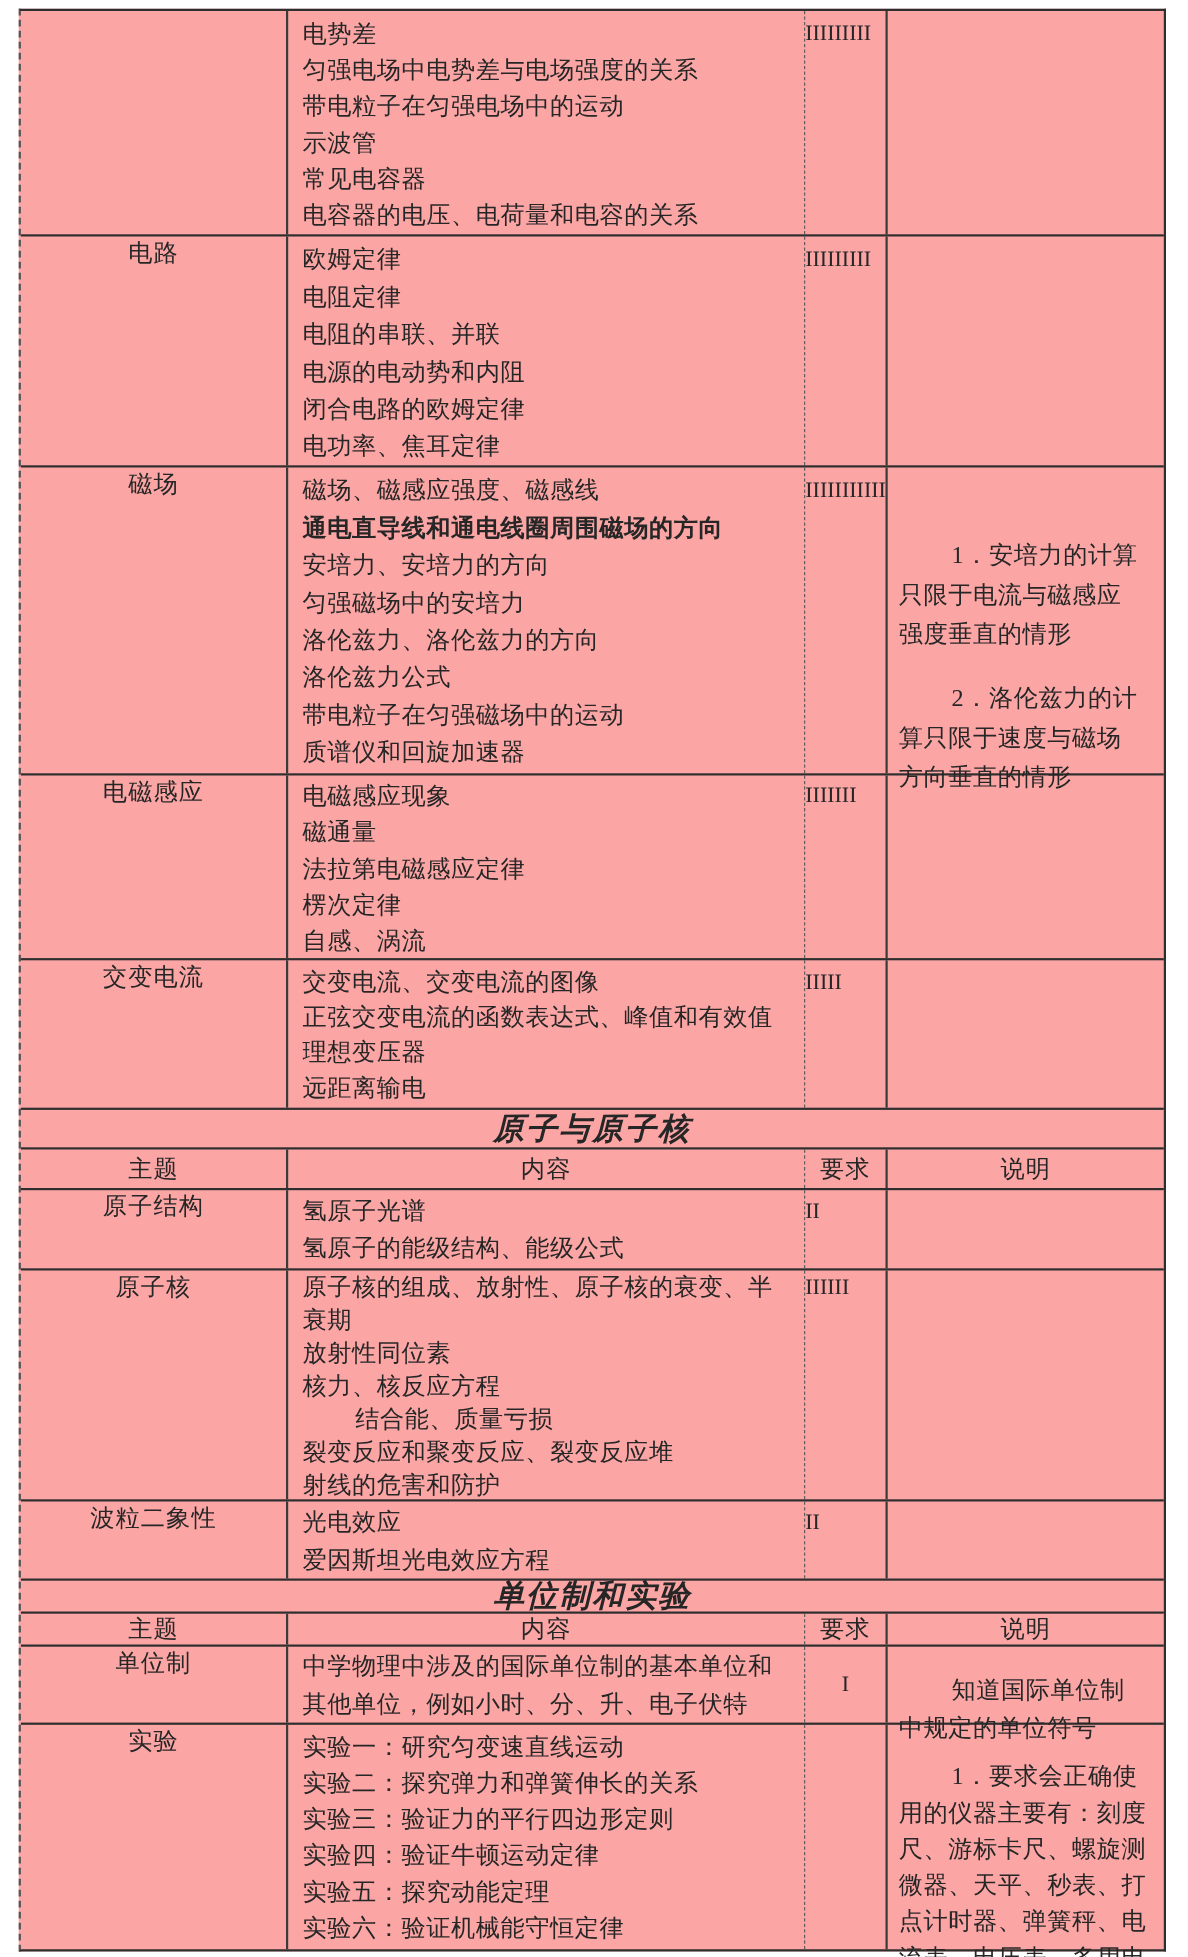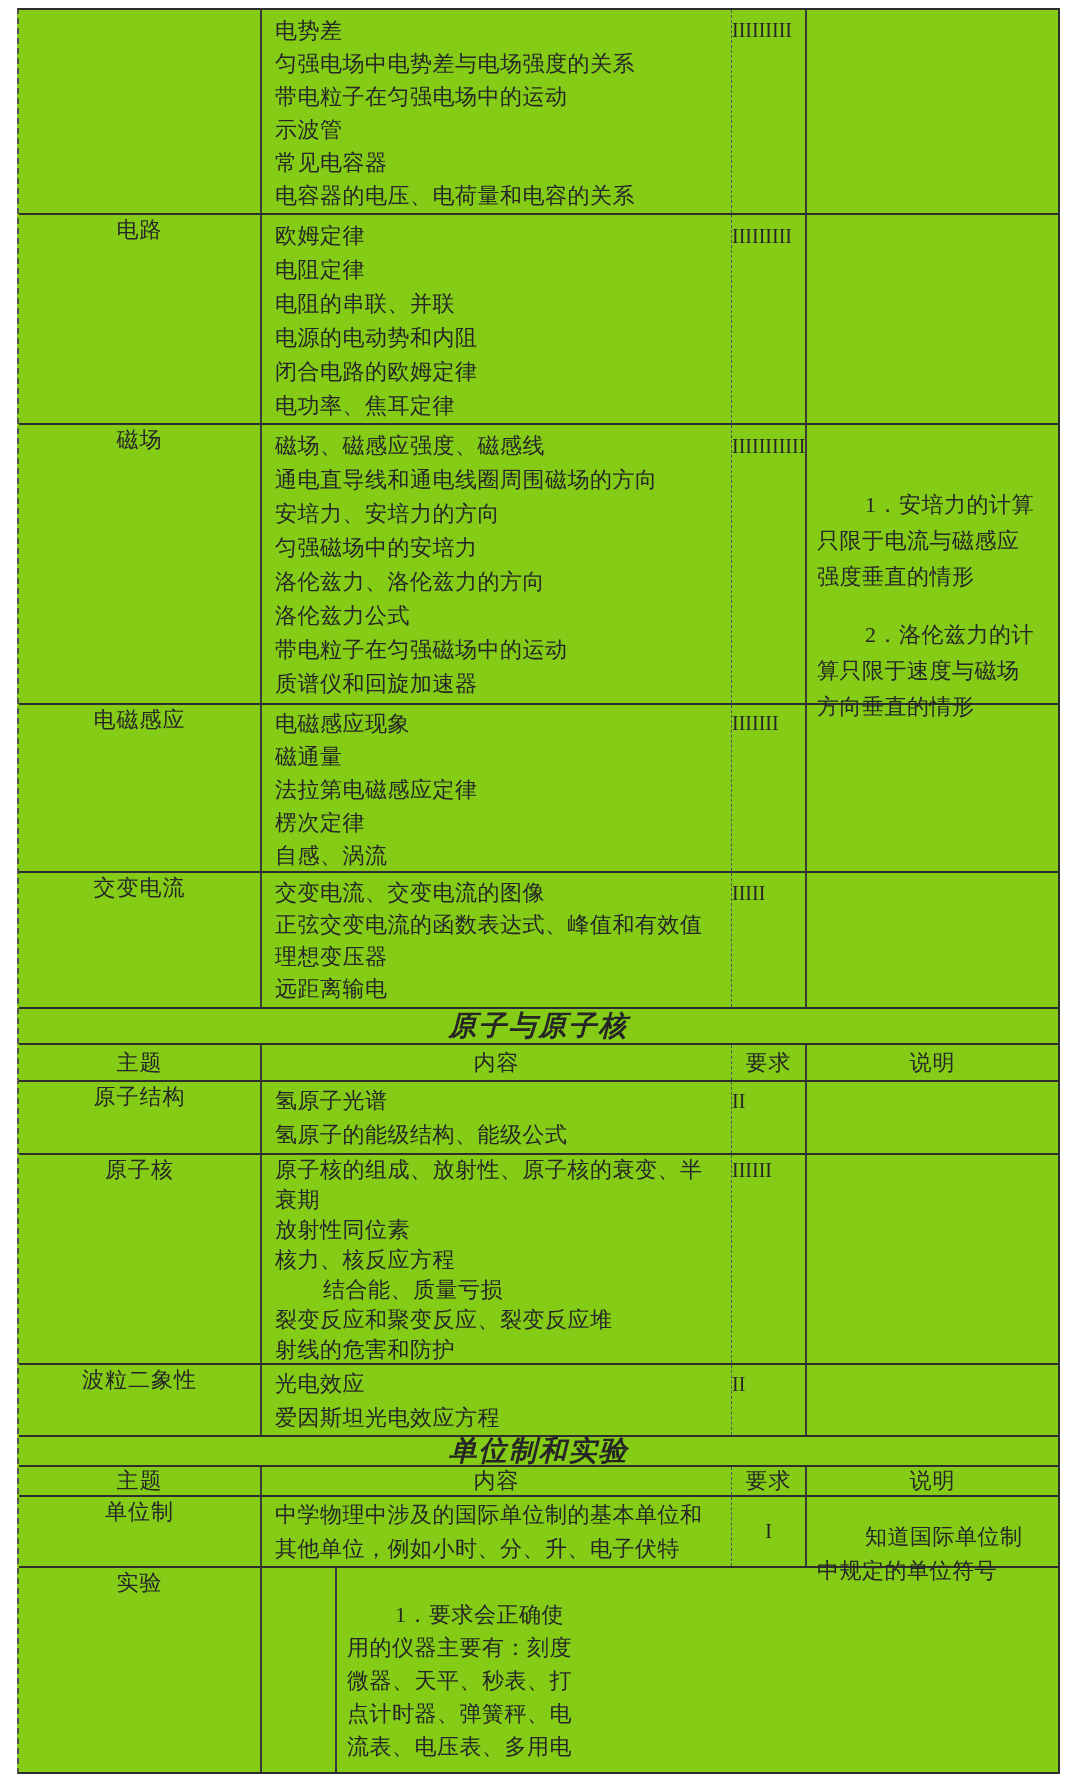--- a/index.html
+++ b/index.html
@@ -11,21 +11,21 @@
     color:#262626;
     overflow:hidden;
   }
   .synctable{
     position:absolute;
     left:17px;top:8px;
     width:1043px;
     border:2px solid #2e2e2e;
     border-left:2px dashed #555;
     box-sizing:border-box;
-    background:#84cc16;
+    background:#fca5a5;
   }
   .section{
     display:flex;
     border-bottom:2px solid #2e2e2e;
     box-sizing:border-box;
   }
   .section:last-child{border-bottom:none;}
   .band{
     display:flex;align-items:center;justify-content:center;
     font-weight:bold;
@@ -133,21 +133,21 @@
           <div class="rline" style="height: 34px;">I</div>
         </div>
         <div class="cell note"></div>
       </div>
       <div class="section" style="height: 280px;">
         <div class="cell topic">
           <span>磁场</span>
         </div>
         <div class="cell content" style="padding-top: 4px;">
           <div class="cline" style="height: 34px;">磁场、磁感应强度、磁感线</div>
-          <div class="cline" style="height: 34px;">通电直导线和通电线圈周围磁场的方向</div>
+          <div class="cline" style="height: 34px; font-weight: bold;">通电直导线和通电线圈周围磁场的方向</div>
           <div class="cline" style="height: 34px;">安培力、安培力的方向</div>
           <div class="cline" style="height: 34px;">匀强磁场中的安培力</div>
           <div class="cline" style="height: 34px;">洛伦兹力、洛伦兹力的方向</div>
           <div class="cline" style="height: 34px;">洛伦兹力公式</div>
           <div class="cline" style="height: 34px;">带电粒子在匀强磁场中的运动</div>
           <div class="cline" style="height: 34px;">质谱仪和回旋加速器</div>
         </div>
         <div class="cell req" style="padding-top: 4px;">
           <div class="rline" style="height: 34px;">I</div>
           <div class="rline" style="height: 34px;">I</div>
@@ -284,30 +284,39 @@
         </div>
         <div class="cell note" style="padding-top: 1px;">
           <div class="nline ind" style="height: 34px;">知道国际单位制</div>
           <div class="nline" style="height: 34px;">中规定的单位符号</div>
         </div>
       </div>
       <div class="section" style="height: 204px;">
         <div class="cell topic">
           <span>实验</span>
         </div>
+        <div class="cell content" style="padding-top: 3px;">
+          <div class="cline" style="height: 33px;">实验一：研究匀变速直线运动</div>
+          <div class="cline" style="height: 33px;">实验二：探究弹力和弹簧伸长的关系</div>
+          <div class="cline" style="height: 33px;">实验三：验证力的平行四边形定则</div>
+          <div class="cline" style="height: 33px;">实验四：验证牛顿运动定律</div>
+          <div class="cline" style="height: 33px;">实验五：探究动能定理</div>
+          <div class="cline" style="height: 33px;">实验六：验证机械能守恒定律</div>
+        </div>
         <div class="cell req" style="padding-top: 3px;">
           <div class="rline" style="height: 33px;"></div>
           <div class="rline" style="height: 33px;"></div>
           <div class="rline" style="height: 33px;"></div>
           <div class="rline" style="height: 33px;"></div>
           <div class="rline" style="height: 33px;"></div>
           <div class="rline" style="height: 33px;"></div>
         </div>
         <div class="cell note" style="padding-top: 8px;">
           <div class="nline ind" style="height: 33px;">1．要求会正确使</div>
           <div class="nline" style="height: 33px;">用的仪器主要有：刻度</div>
+          <div class="nline" style="height: 33px;">尺、游标卡尺、螺旋测</div>
           <div class="nline" style="height: 33px;">微器、天平、秒表、打</div>
           <div class="nline" style="height: 33px;">点计时器、弹簧秤、电</div>
           <div class="nline" style="height: 33px;">流表、电压表、多用电</div>
         </div>
       </div>
     </div>
 </div>
 
 </body></html>

